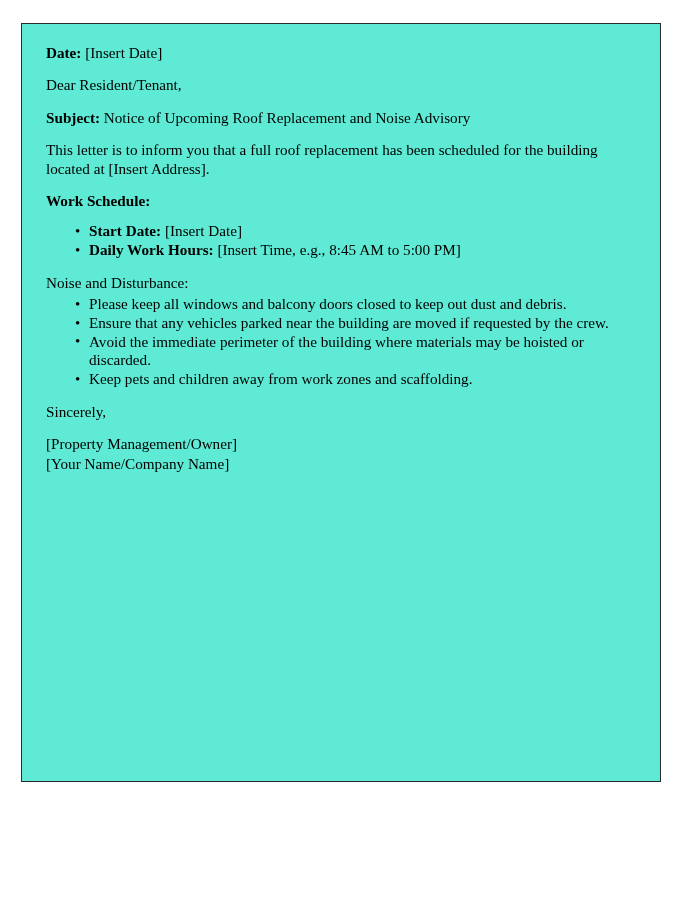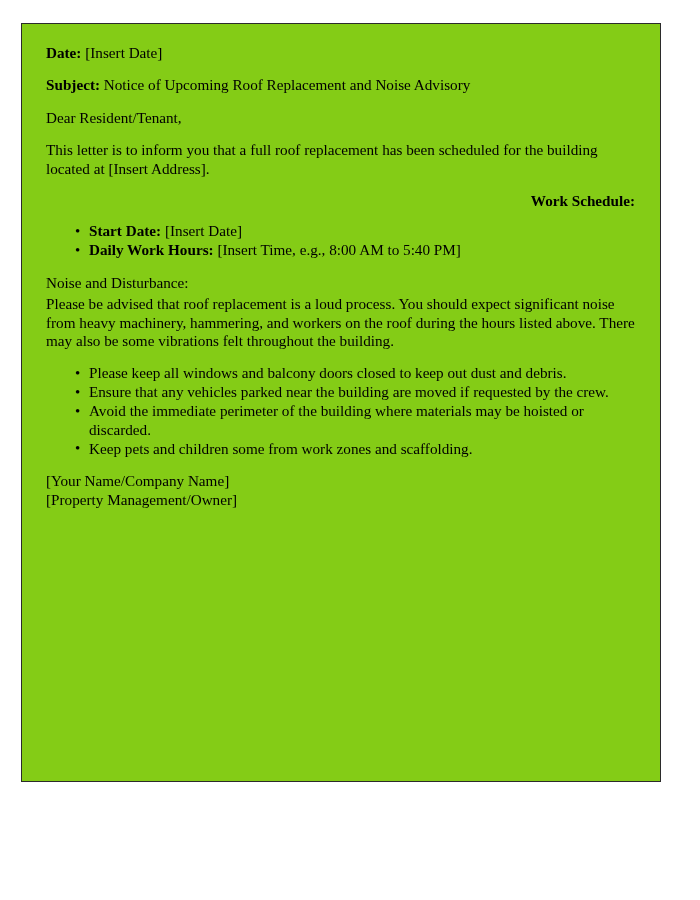--- a/index.html
+++ b/index.html
@@ -16,21 +16,21 @@
     -webkit-font-smoothing: antialiased;
   }
   #letter-frame {
     position: absolute;
     left: 21px;
     top: 23px;
     width: 640px;
     height: 759px;
     border: 1.3px solid #2b2b2b;
     box-sizing: border-box;
-    background: #84cc16;
+    background: #5eead4;
   }
   #letter-body {
     position: absolute;
     left: 24px;
     top: 20px;
     width: 589px;
     font-size: 15.2px;
     line-height: 18.4px;
     text-align: left;
   }
@@ -43,21 +43,20 @@
   .head {
     font-weight: bold;
   }
   p.heading {
     margin: 0 0 3px 0;
     font-weight: normal;
   }
   p.heading-spaced {
     margin: 0 0 12px 0;
     font-weight: bold;
-    text-align: right;
   }
   ul.bullets {
     margin: 0 0 14px 0;
     padding-left: 43px;
     list-style: none;
     font-family: Liberation Serif, serif;
   }
   ul.bullets li {
     position: relative;
     margin: 0 0 0.5px 0;
@@ -79,55 +78,55 @@
 <body>
 
 <div id="letter-frame">
   <div id="letter-body">
 
     <p class="block">
       <span class="head">Date:</span>
       <span>[Insert Date]</span>
     </p>
 
+    <p class="block">Dear Resident/Tenant,</p>
+
     <p class="block">
       <span class="head">Subject:</span>
       <span>Notice of Upcoming Roof Replacement and Noise Advisory</span>
     </p>
-
-    <p class="block">Dear Resident/Tenant,</p>
 
     <p class="block">This letter is to inform you that a full roof replacement has been scheduled for the building located at [Insert Address].</p>
 
     <p class="heading-spaced">Work Schedule:</p>
 
     <ul class="bullets">
       <li>
         <span class="head">Start Date:</span>
         <span>[Insert Date]</span>
       </li>
       <li>
         <span class="head">Daily Work Hours:</span>
-        <span>[Insert Time, e.g., 8:00 AM to 5:40 PM]</span>
+        <span>[Insert Time, e.g., 8:45 AM to 5:00 PM]</span>
       </li>
     </ul>
 
     <p class="heading">Noise and Disturbance:</p>
-    <p class="block">Please be advised that roof replacement is a loud process. You should expect significant noise from heavy machinery, hammering, and workers on the roof during the hours listed above. There may also be some vibrations felt throughout the building.</p>
 
 
     <ul class="bullets">
       <li>Please keep all windows and balcony doors closed to keep out dust and debris.</li>
       <li>Ensure that any vehicles parked near the building are moved if requested by the crew.</li>
       <li>Avoid the immediate perimeter of the building where materials may be hoisted or discarded.</li>
-      <li>Keep pets and children some from work zones and scaffolding.</li>
+      <li>Keep pets and children away from work zones and scaffolding.</li>
     </ul>
 
 
 
+    <p class="block">Sincerely,</p>
 
     <div class="sig-block">
+      <p class="tight">[Property Management/Owner]</p>
       <p class="tight">[Your Name/Company Name]</p>
-      <p class="tight">[Property Management/Owner]</p>
     </div>
 
   </div>
 </div>
 
 </body></html>

